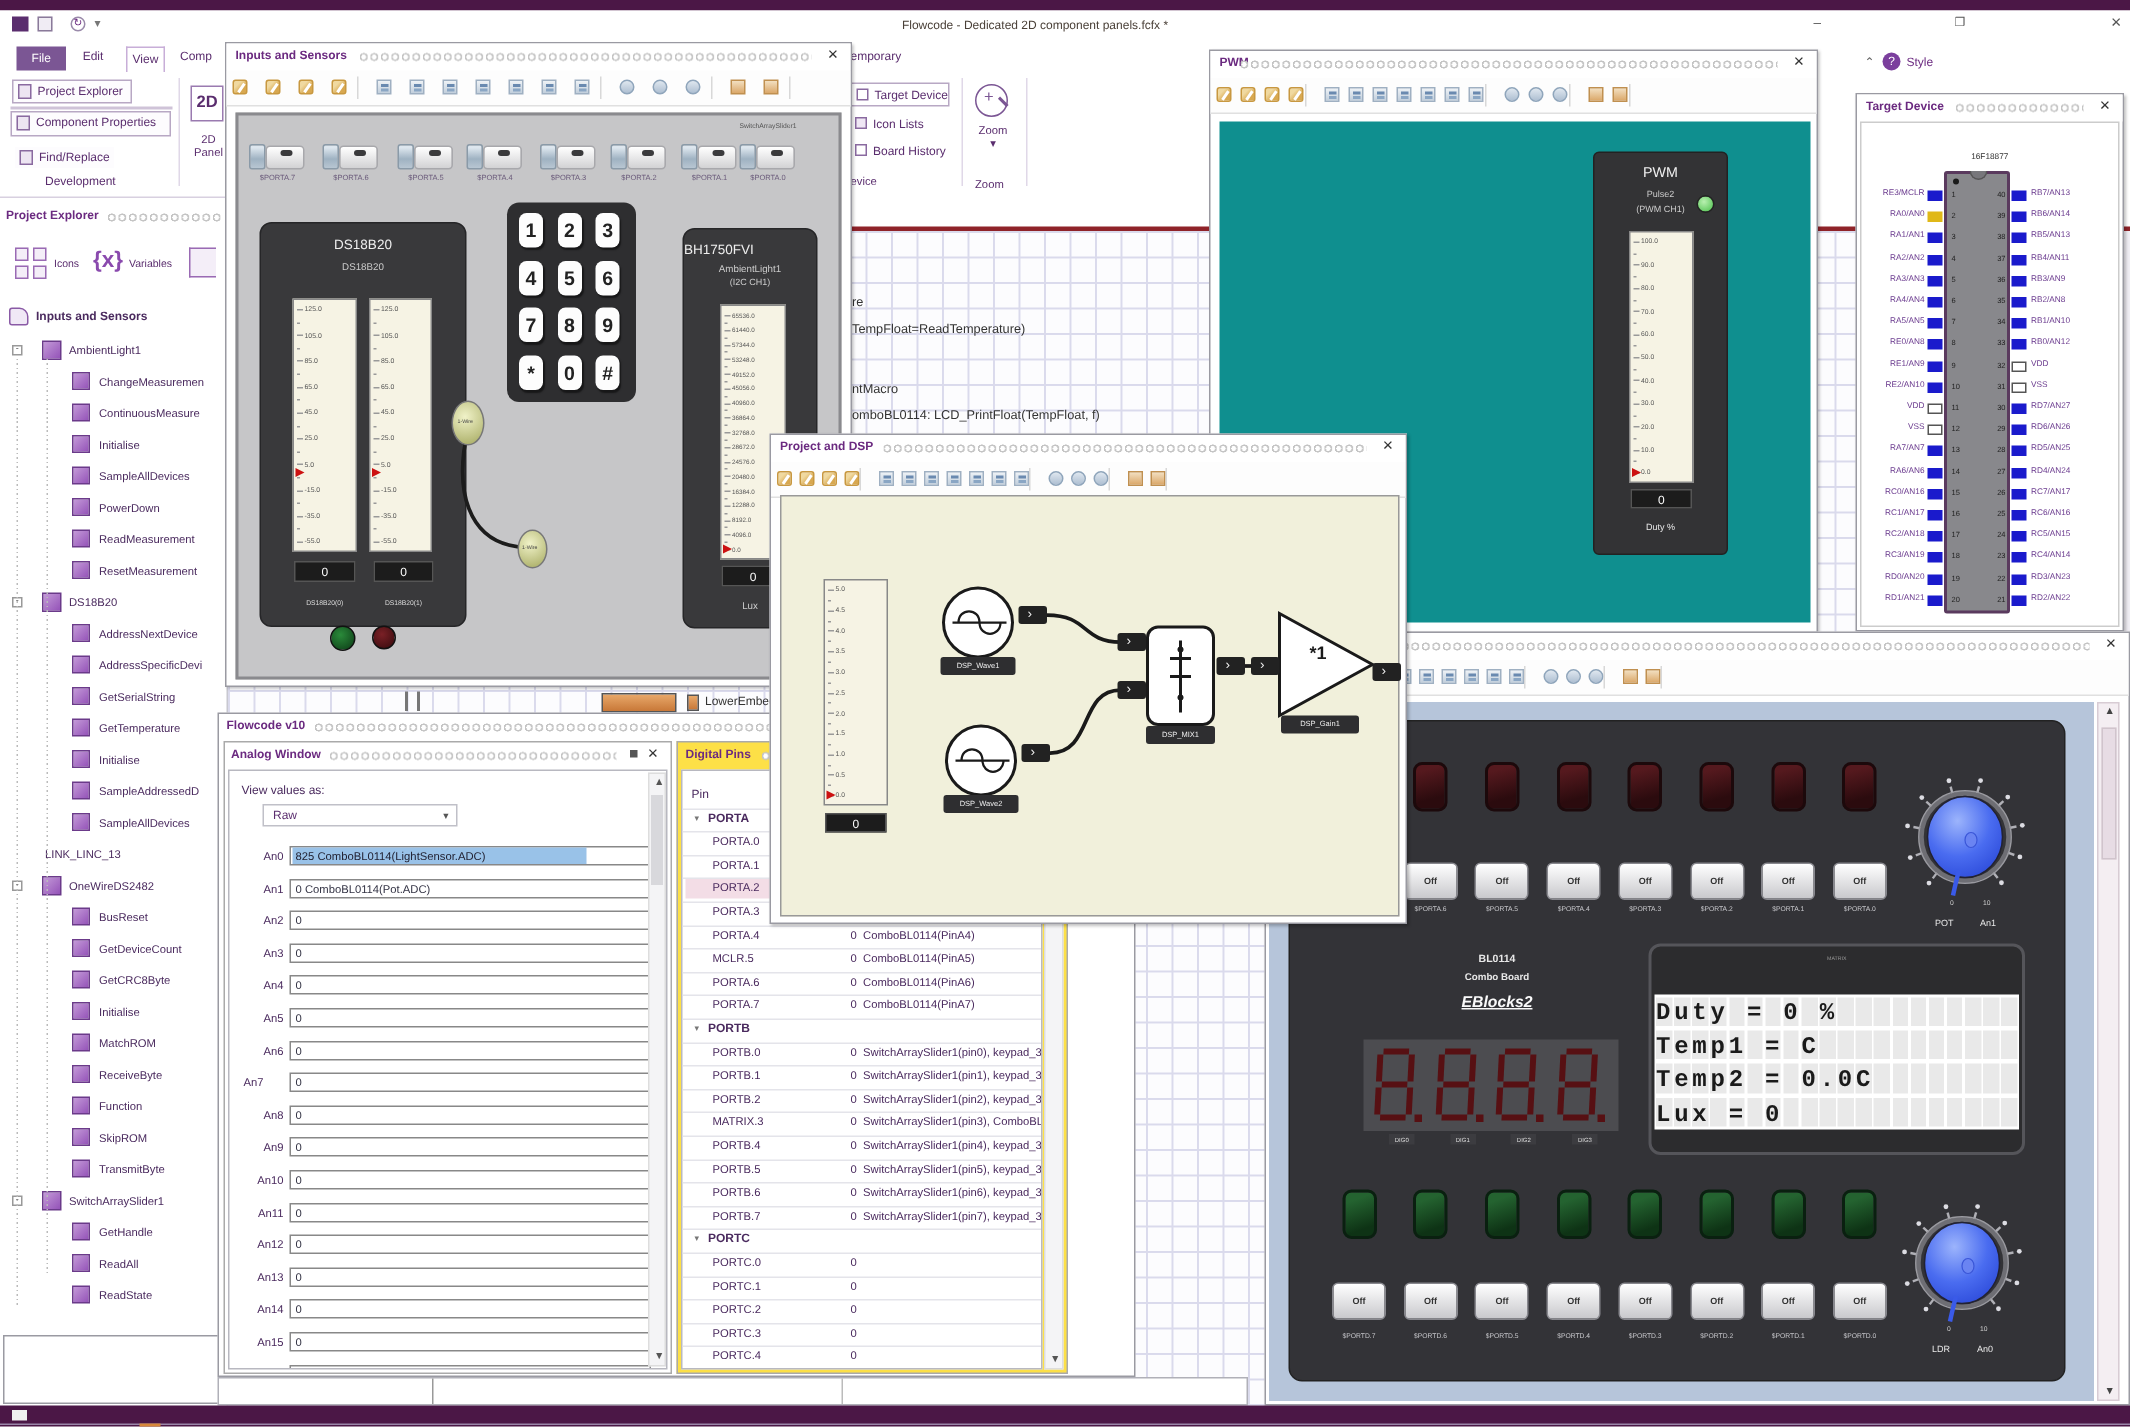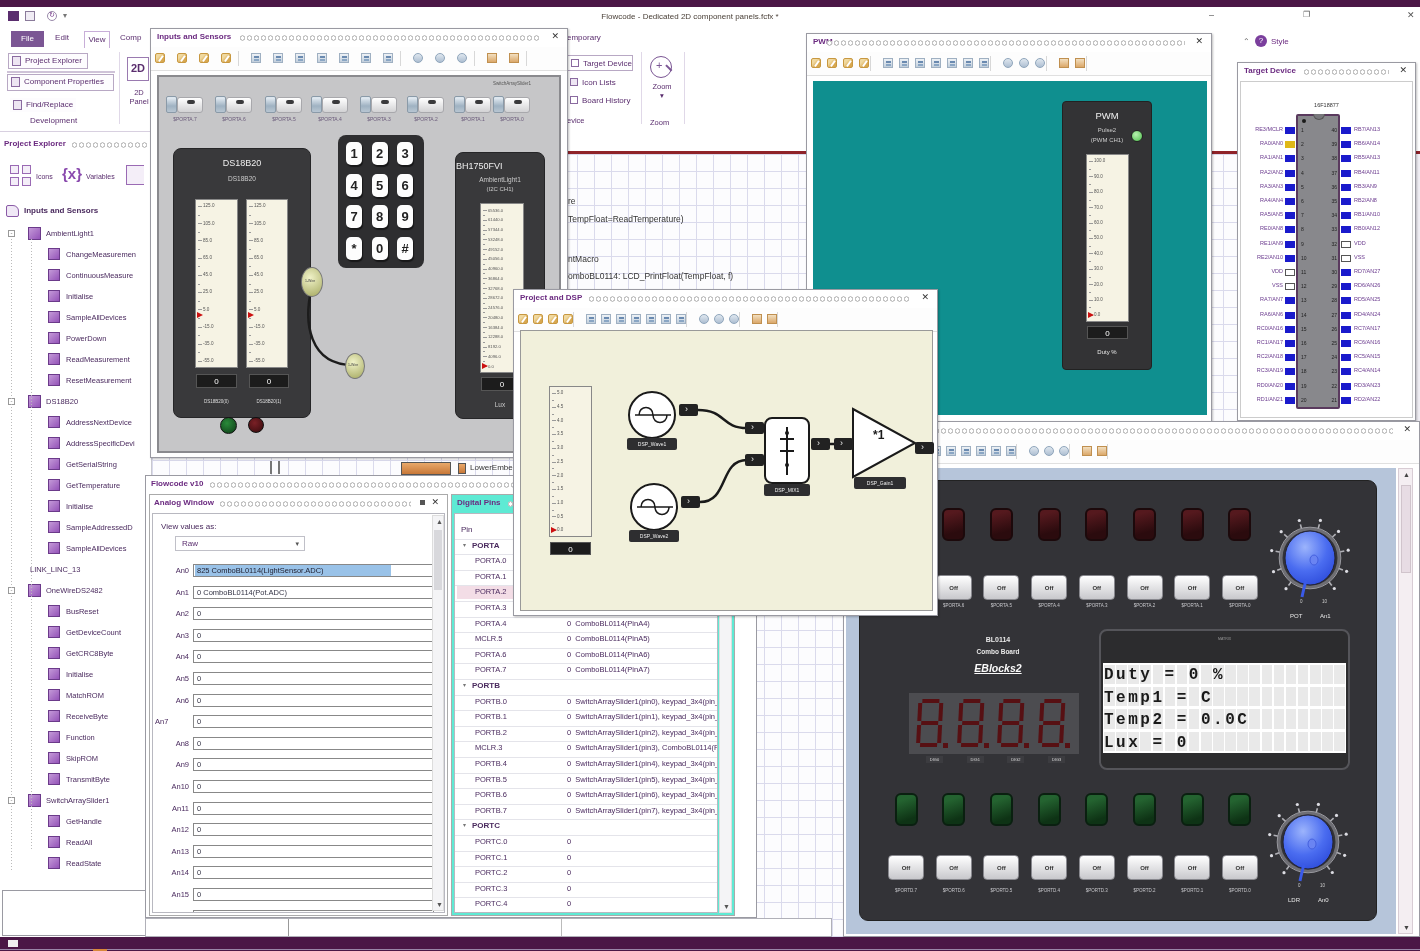--- a/index.html
+++ b/index.html
@@ -200,21 +200,21 @@
         <span style="position:absolute;left:44px;top:116.79999999999998px;font-size:7.5px;color:#334;">0</span>
         <span style="position:absolute;left:8px;top:138.39999999999998px;width:28px;text-align:right;font-size:7.5px;color:#4a2a5e;">An4</span>
         <div style="position:absolute;left:40px;top:136.39999999999998px;width:241px;height:13px;border:1px solid #888;background:#fff;"></div>
         <span style="position:absolute;left:44px;top:138.39999999999998px;font-size:7.5px;color:#334;">0</span>
         <span style="position:absolute;left:8px;top:159.99999999999997px;width:28px;text-align:right;font-size:7.5px;color:#4a2a5e;">An5</span>
         <div style="position:absolute;left:40px;top:157.99999999999997px;width:241px;height:13px;border:1px solid #888;background:#fff;"></div>
         <span style="position:absolute;left:44px;top:159.99999999999997px;font-size:7.5px;color:#334;">0</span>
         <span style="position:absolute;left:8px;top:181.59999999999997px;width:28px;text-align:right;font-size:7.5px;color:#4a2a5e;">An6</span>
         <div style="position:absolute;left:40px;top:179.59999999999997px;width:241px;height:13px;border:1px solid #888;background:#fff;"></div>
         <span style="position:absolute;left:44px;top:181.59999999999997px;font-size:7.5px;color:#334;">0</span>
-        <span style="position:absolute;left:2px;top:203.19999999999996px;width:28px;text-align:left;font-size:7.5px;color:#4a2a5e;">An7</span>
+        <span style="position:absolute;left:2px;top:203.19999999999996px;width:28px;text-align:center;font-size:7.5px;color:#4a2a5e;">An7</span>
         <div style="position:absolute;left:40px;top:201.19999999999996px;width:241px;height:13px;border:1px solid #888;background:#fff;"></div>
         <span style="position:absolute;left:44px;top:203.19999999999996px;font-size:7.5px;color:#334;">0</span>
         <span style="position:absolute;left:8px;top:224.79999999999995px;width:28px;text-align:right;font-size:7.5px;color:#4a2a5e;">An8</span>
         <div style="position:absolute;left:40px;top:222.79999999999995px;width:241px;height:13px;border:1px solid #888;background:#fff;"></div>
         <span style="position:absolute;left:44px;top:224.79999999999995px;font-size:7.5px;color:#334;">0</span>
         <span style="position:absolute;left:8px;top:246.39999999999995px;width:28px;text-align:right;font-size:7.5px;color:#4a2a5e;">An9</span>
         <div style="position:absolute;left:40px;top:244.39999999999995px;width:241px;height:13px;border:1px solid #888;background:#fff;"></div>
         <span style="position:absolute;left:44px;top:246.39999999999995px;font-size:7.5px;color:#334;">0</span>
         <span style="position:absolute;left:8px;top:267.99999999999994px;width:28px;text-align:right;font-size:7.5px;color:#4a2a5e;">An10</span>
         <div style="position:absolute;left:40px;top:265.99999999999994px;width:241px;height:13px;border:1px solid #888;background:#fff;"></div>
@@ -237,21 +237,21 @@
         <span style="position:absolute;left:8px;top:397.6000000000001px;width:28px;text-align:right;font-size:7.5px;color:#4a2a5e;">An16</span>
         <div style="position:absolute;left:40px;top:395.6000000000001px;width:241px;height:13px;border:1px solid #888;background:#fff;"></div>
         <span style="position:absolute;left:44px;top:397.6000000000001px;font-size:7.5px;color:#334;">0</span>
       </div>
       <div style="position:absolute;right:3px;top:20px;width:12px;bottom:4px;background:#f4f4f6;border:1px solid #ddd;">
         <span style="position:absolute;left:3px;top:2px;font-size:7px;color:#555;">▲</span>
         <span style="position:absolute;left:3px;bottom:2px;font-size:7px;color:#555;">▼</span>
         <div style="position:absolute;left:1px;top:14px;width:8px;height:60px;background:#d8d8dc;"></div>
       </div>
     </div>
-    <div style="position:absolute;left:305px;top:18px;width:284px;height:422px;background:#5eead4;border:1px solid #aaa;">
+    <div style="position:absolute;left:305px;top:18px;width:261px;height:422px;background:#fde047;border:1px solid #aaa;">
       <span style="position:absolute;left:5px;top:3px;font-size:8px;font-weight:bold;color:#6b2a80;">Digital Pins</span>
       <div class="dots" style="position:absolute;left:56px;right:8px;top:6px;height:6px;"></div>
       <div style="position:absolute;left:2px;top:18px;right:16px;bottom:2px;border:1px solid #b8b8c0;background:#fff;overflow:hidden;">
         <span style="position:absolute;left:6px;top:11px;font-size:8px;color:#4a2a5e;">Pin</span>
         <div style="position:absolute;left:0;top:24.6px;width:100%;height:1px;background:#e4e4ea;"></div>
         <span style="position:absolute;left:8px;top:26.6px;font-size:6px;color:#777;">▾</span>
         <span style="position:absolute;left:17px;top:26.6px;font-size:8px;font-weight:bold;color:#4a2a5e;">PORTA</span>
         <div style="position:absolute;left:0;top:40.2px;width:100%;height:1px;background:#e4e4ea;"></div>
         <span style="position:absolute;left:20px;top:42.2px;font-size:7.5px;color:#4a2a5e;">PORTA.0</span>
         <div style="position:absolute;left:0;top:55.800000000000004px;width:100%;height:1px;background:#e4e4ea;"></div>
@@ -279,21 +279,21 @@
         <div style="position:absolute;left:0;top:180.59999999999997px;width:100%;height:1px;background:#e4e4ea;"></div>
         <span style="position:absolute;left:20px;top:182.59999999999997px;font-size:7.5px;color:#4a2a5e;">PORTB.0</span>
         <span style="position:absolute;left:112px;top:182.59999999999997px;font-size:7.5px;color:#4a2a5e;white-space:nowrap;">0&nbsp;&nbsp;SwitchArraySlider1(pin0), keypad_3x4(pin_col1...</span>
         <div style="position:absolute;left:0;top:196.19999999999996px;width:100%;height:1px;background:#e4e4ea;"></div>
         <span style="position:absolute;left:20px;top:198.19999999999996px;font-size:7.5px;color:#4a2a5e;">PORTB.1</span>
         <span style="position:absolute;left:112px;top:198.19999999999996px;font-size:7.5px;color:#4a2a5e;white-space:nowrap;">0&nbsp;&nbsp;SwitchArraySlider1(pin1), keypad_3x4(pin_col2...</span>
         <div style="position:absolute;left:0;top:211.79999999999995px;width:100%;height:1px;background:#e4e4ea;"></div>
         <span style="position:absolute;left:20px;top:213.79999999999995px;font-size:7.5px;color:#4a2a5e;">PORTB.2</span>
         <span style="position:absolute;left:112px;top:213.79999999999995px;font-size:7.5px;color:#4a2a5e;white-space:nowrap;">0&nbsp;&nbsp;SwitchArraySlider1(pin2), keypad_3x4(pin_col3...</span>
         <div style="position:absolute;left:0;top:227.39999999999995px;width:100%;height:1px;background:#e4e4ea;"></div>
-        <span style="position:absolute;left:20px;top:229.39999999999995px;font-size:7.5px;color:#4a2a5e;">MCLR.3</span>
+        <span style="position:absolute;left:20px;top:229.39999999999995px;font-size:7.5px;color:#4a2a5e;">MATRIX.3</span>
         <span style="position:absolute;left:112px;top:229.39999999999995px;font-size:7.5px;color:#4a2a5e;white-space:nowrap;">0&nbsp;&nbsp;SwitchArraySlider1(pin3), ComboBL0114(PinB3)</span>
         <div style="position:absolute;left:0;top:242.99999999999994px;width:100%;height:1px;background:#e4e4ea;"></div>
         <span style="position:absolute;left:20px;top:244.99999999999994px;font-size:7.5px;color:#4a2a5e;">PORTB.4</span>
         <span style="position:absolute;left:112px;top:244.99999999999994px;font-size:7.5px;color:#4a2a5e;white-space:nowrap;">0&nbsp;&nbsp;SwitchArraySlider1(pin4), keypad_3x4(pin_row1...</span>
         <div style="position:absolute;left:0;top:258.59999999999997px;width:100%;height:1px;background:#e4e4ea;"></div>
         <span style="position:absolute;left:20px;top:260.59999999999997px;font-size:7.5px;color:#4a2a5e;">PORTB.5</span>
         <span style="position:absolute;left:112px;top:260.59999999999997px;font-size:7.5px;color:#4a2a5e;white-space:nowrap;">0&nbsp;&nbsp;SwitchArraySlider1(pin5), keypad_3x4(pin_row2...</span>
         <div style="position:absolute;left:0;top:274.2px;width:100%;height:1px;background:#e4e4ea;"></div>
         <span style="position:absolute;left:20px;top:276.2px;font-size:7.5px;color:#4a2a5e;">PORTB.6</span>
         <span style="position:absolute;left:112px;top:276.2px;font-size:7.5px;color:#4a2a5e;white-space:nowrap;">0&nbsp;&nbsp;SwitchArraySlider1(pin6), keypad_3x4(pin_row3...</span>

